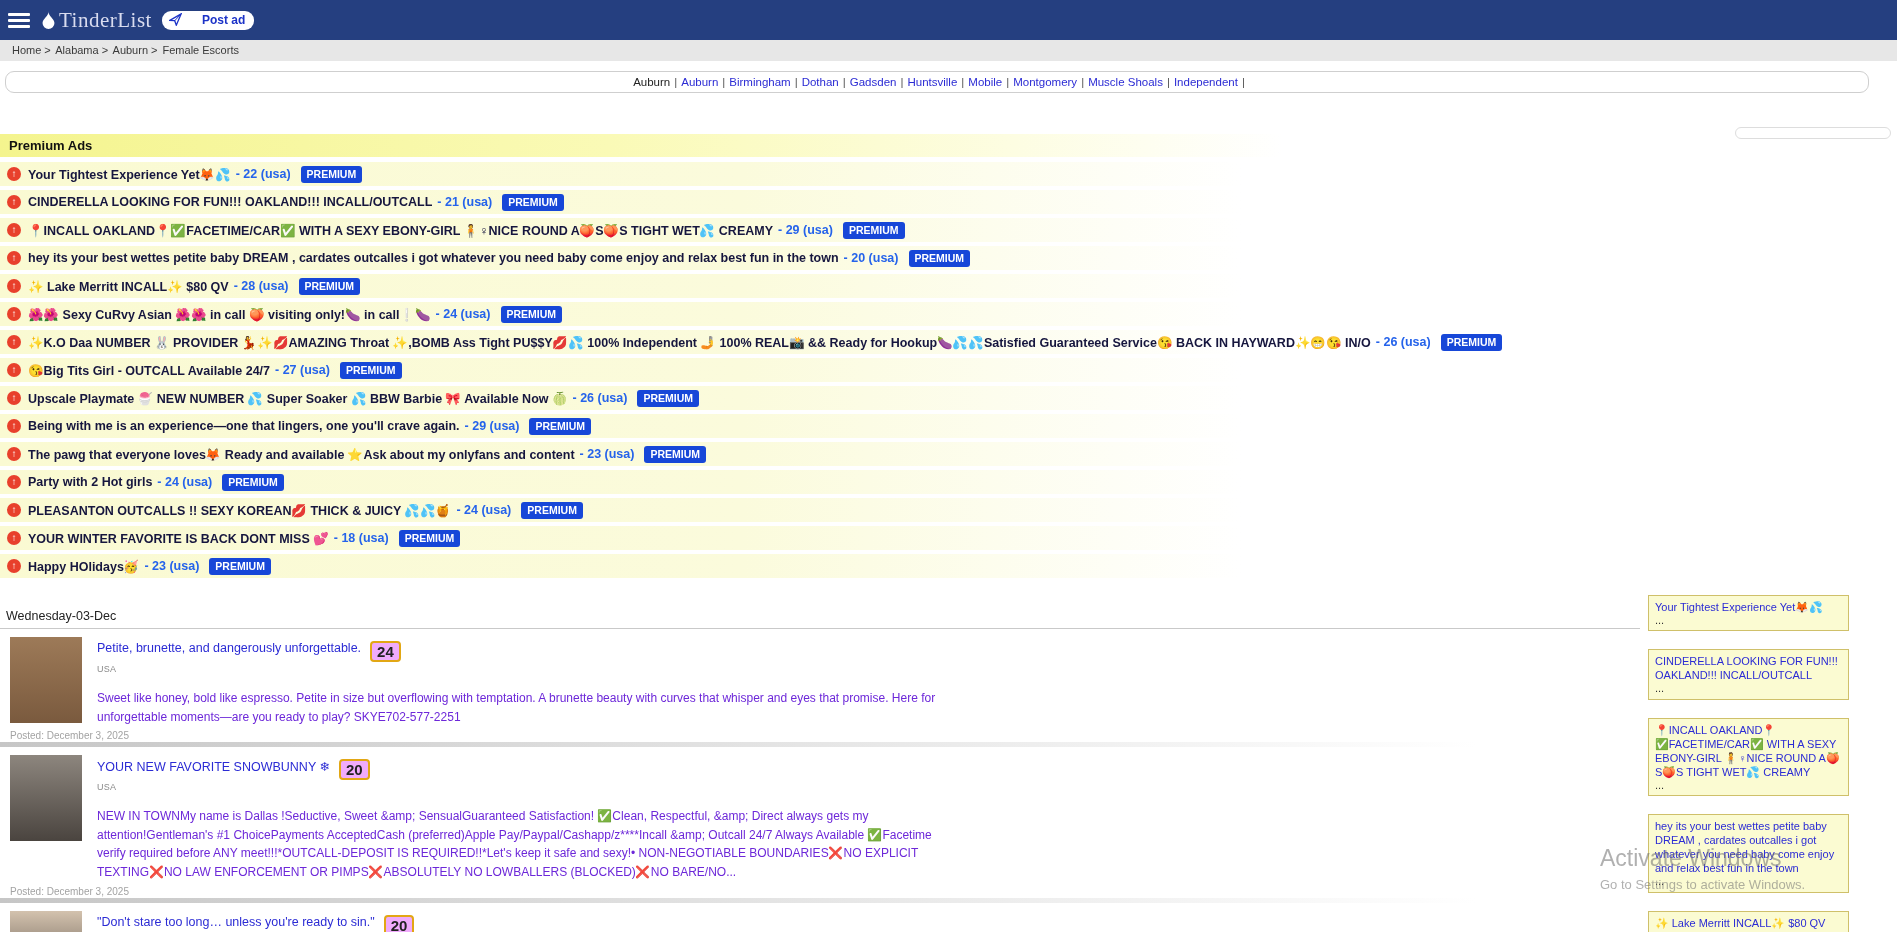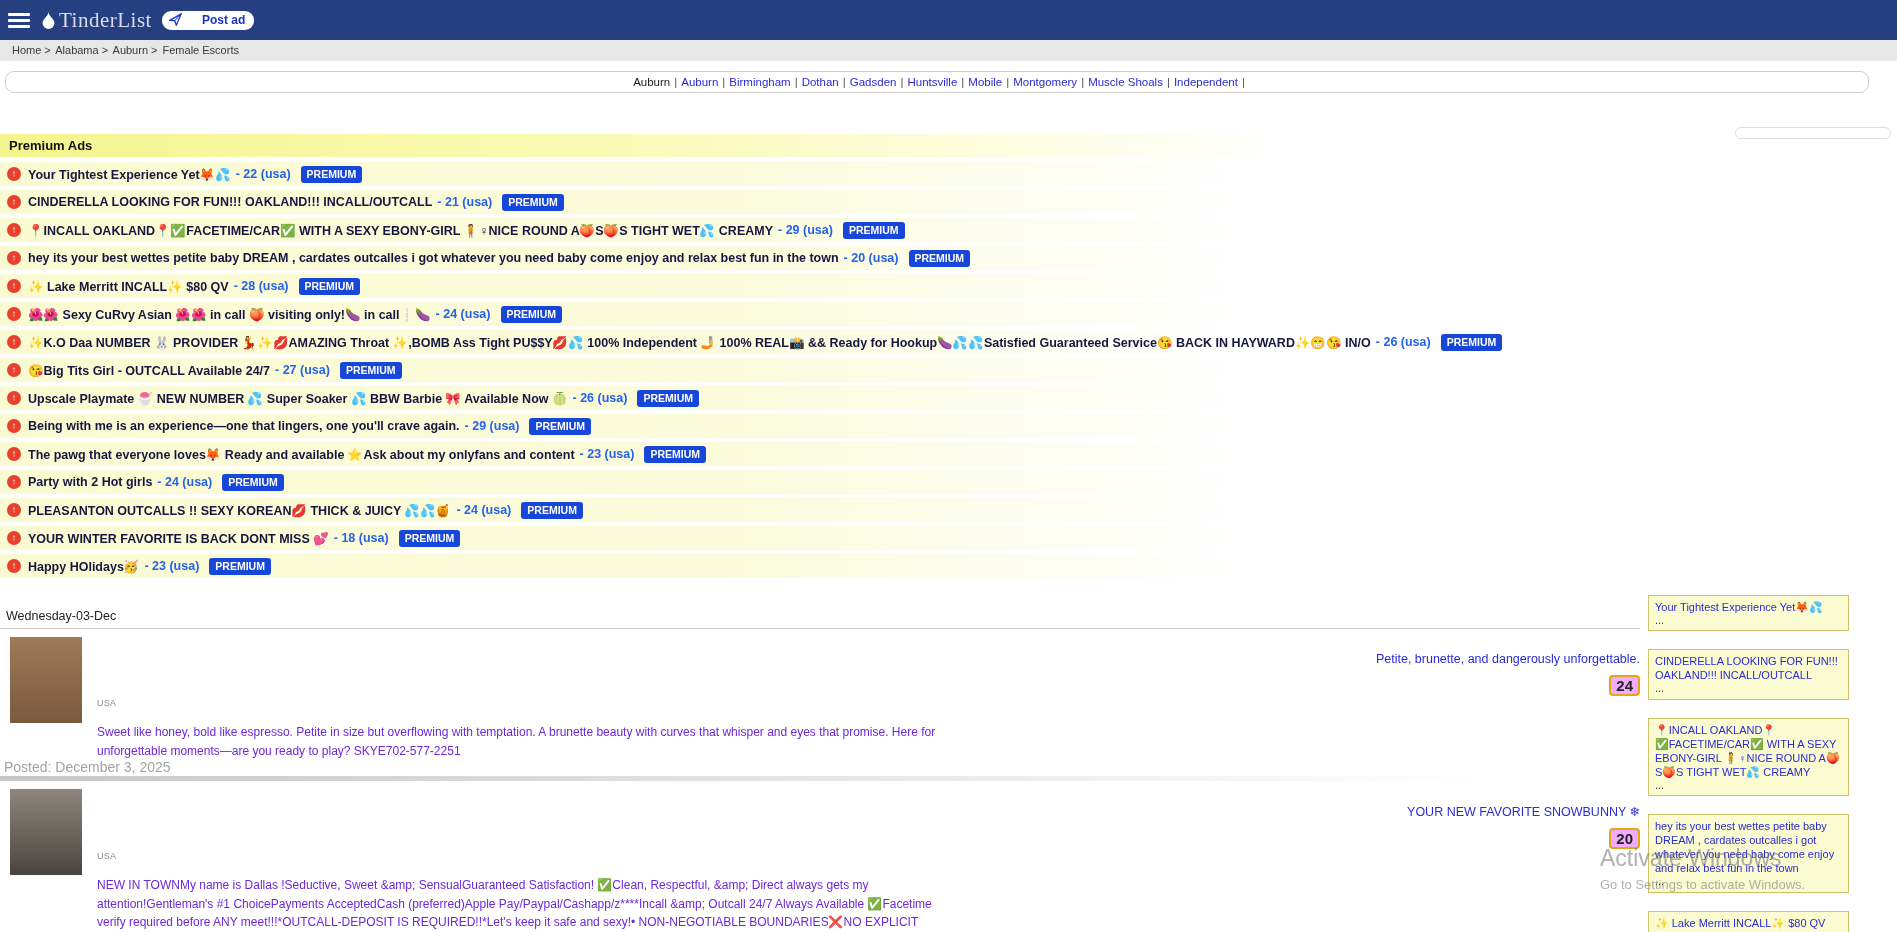--- a/index.html
+++ b/index.html
@@ -42,22 +42,22 @@
              font-size:10px; font-weight:bold; line-height:14px; text-align:center; margin-right:7px; }
   .prow .ptitle { font-size:12.5px; font-weight:bold; color:#16163e; }
   .prow .pmeta { font-size:12.5px; font-weight:bold; color:#2563eb; margin:0 10px 0 5px; }
   .badge { background:#1747d8; color:#fff; font-size:10.5px; font-weight:bold; padding:2px 6px 3px; border-radius:3px; }
 
   
   .feed { margin-top:27px; width:1640px; }
   .datehead { font-size:12.5px; color:#222; padding:4px 0 5px 6px; border-bottom:1px solid #c9c9c9; }
   .listing { position:relative; padding:8px 0 16px 97px; min-height:96px; }
   .thumb { position:absolute; left:10px; top:8px; width:72px; height:86px; background:#b09070; }
-  .posted { position:absolute; left:4px; bottom:1px; font-size:14px; color:#a3a3a3; white-space:nowrap; }
-  .ltitle-row { display:flex; align-items:flex-end; gap:9px; margin-top:15px;flex-direction:column; }
+  .posted { position:absolute; left:10px; bottom:1px; font-size:10px; color:#a3a3a3; white-space:nowrap; }
+  .ltitle-row { display:flex; align-items:flex-start; gap:9px; margin-top:4px; }
   .ltitle { font-size:12.5px; color:#2b2bd4; text-decoration:none; }
   .agebox { border:2px solid #e2a714; border-radius:4px; padding:0 5px; font-size:15px; font-weight:bold;
             color:#222; background:#f0abfc; }
   .loc { font-size:9px; color:#8a8a8a; margin-top:2px; text-transform:uppercase; letter-spacing:.3px; }
   .ldesc { margin-top:15px; font-size:12px; color:#6d28d9; line-height:1.55; max-width:842px; }
   .ldivider { height:5px; background:linear-gradient(90deg,#c6c6c6 0%,#e9e9e9 55%,#ffffff 90%); }
 
   
   .sidebar { position:absolute; left:1648px; top:595px; width:201px; z-index:10; }
   .sbox { background:#fbfbd2; border:1px solid #cfc06a; padding:4px 6px 3px; margin-bottom:18px; }

